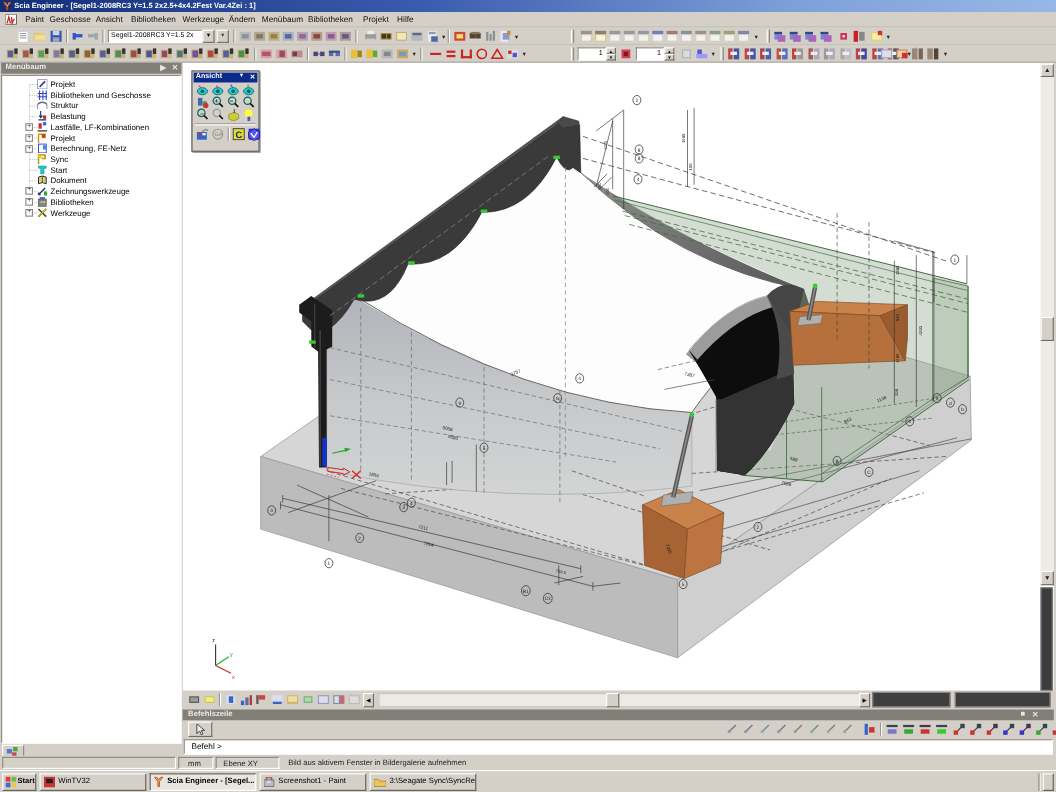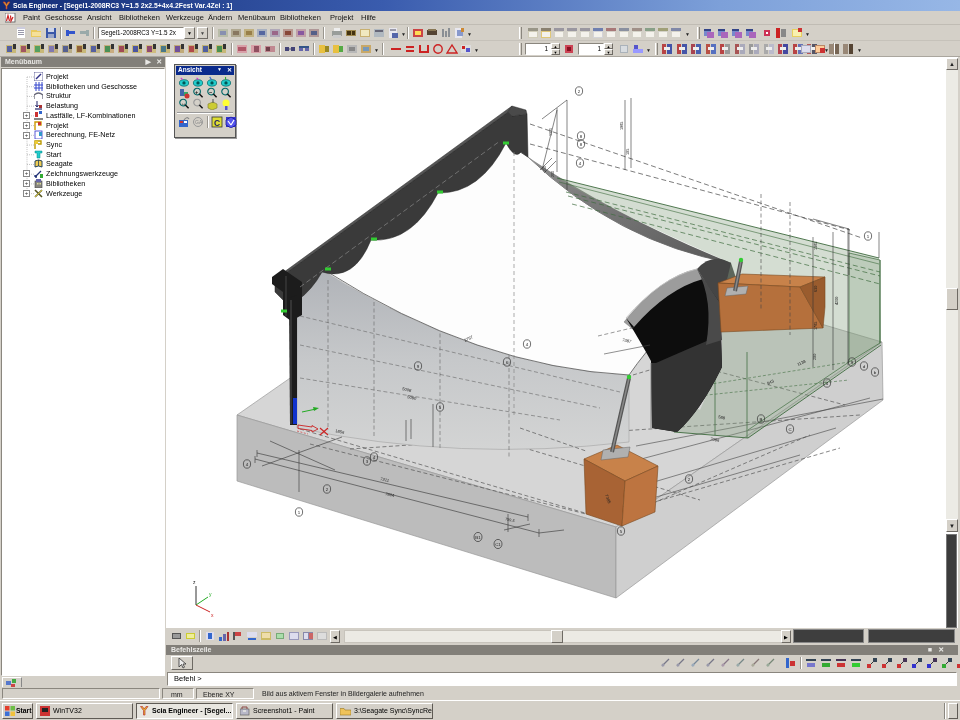--- a/index.html
+++ b/index.html
@@ -590,21 +590,21 @@
       </svg>
       <div class="titem" style="top:72.04px">Sync</div>
       <svg class="tico" style="top:81.76px" width="9" height="9">
         <path d="M1,1 L8,1 L8,3 L6,3 L6,8 L3,8 L3,3 L1,3 Z" fill="#2cc" stroke="#088" stroke-width="0.5"></path>
       </svg>
       <div class="titem" style="top:81.76px">Start</div>
       <svg class="tico" style="top:91.48px" width="9" height="9">
         <path d="M1,2 Q4.5,0 8,2 L8,8 Q4.5,6 1,8 Z" fill="#ec5" stroke="#135" stroke-width="0.9"></path>
         <line x1="4.5" y1="1" x2="4.5" y2="7" stroke="#135" stroke-width="0.7"></line>
       </svg>
-      <div class="titem" style="top:91.48px">Seagate</div>
+      <div class="titem" style="top:91.48px">Dokument</div>
       <div class="plus" style="top:102.4px">+</div>
       <svg class="tico" style="top:101.2px" width="9" height="9">
         <path d="M1,8 L7,2 M1,8 L3,8 M1,8 L1,6" stroke="#237" stroke-width="1.3" fill="none"></path>
         <rect x="6" y="5" width="3" height="4" fill="#3a3"></rect>
       </svg>
       <div class="titem" style="top:101.2px">Zeichnungswerkzeuge</div>
       <div class="plus" style="top:112.12px">+</div>
       <svg class="tico" style="top:110.92px" width="9" height="9">
         <rect x="1" y="2" width="7" height="7" fill="#878580" stroke="#444" stroke-width="0.6"></rect>
         <rect x="2" y="0" width="5" height="3" fill="#66a"></rect>

